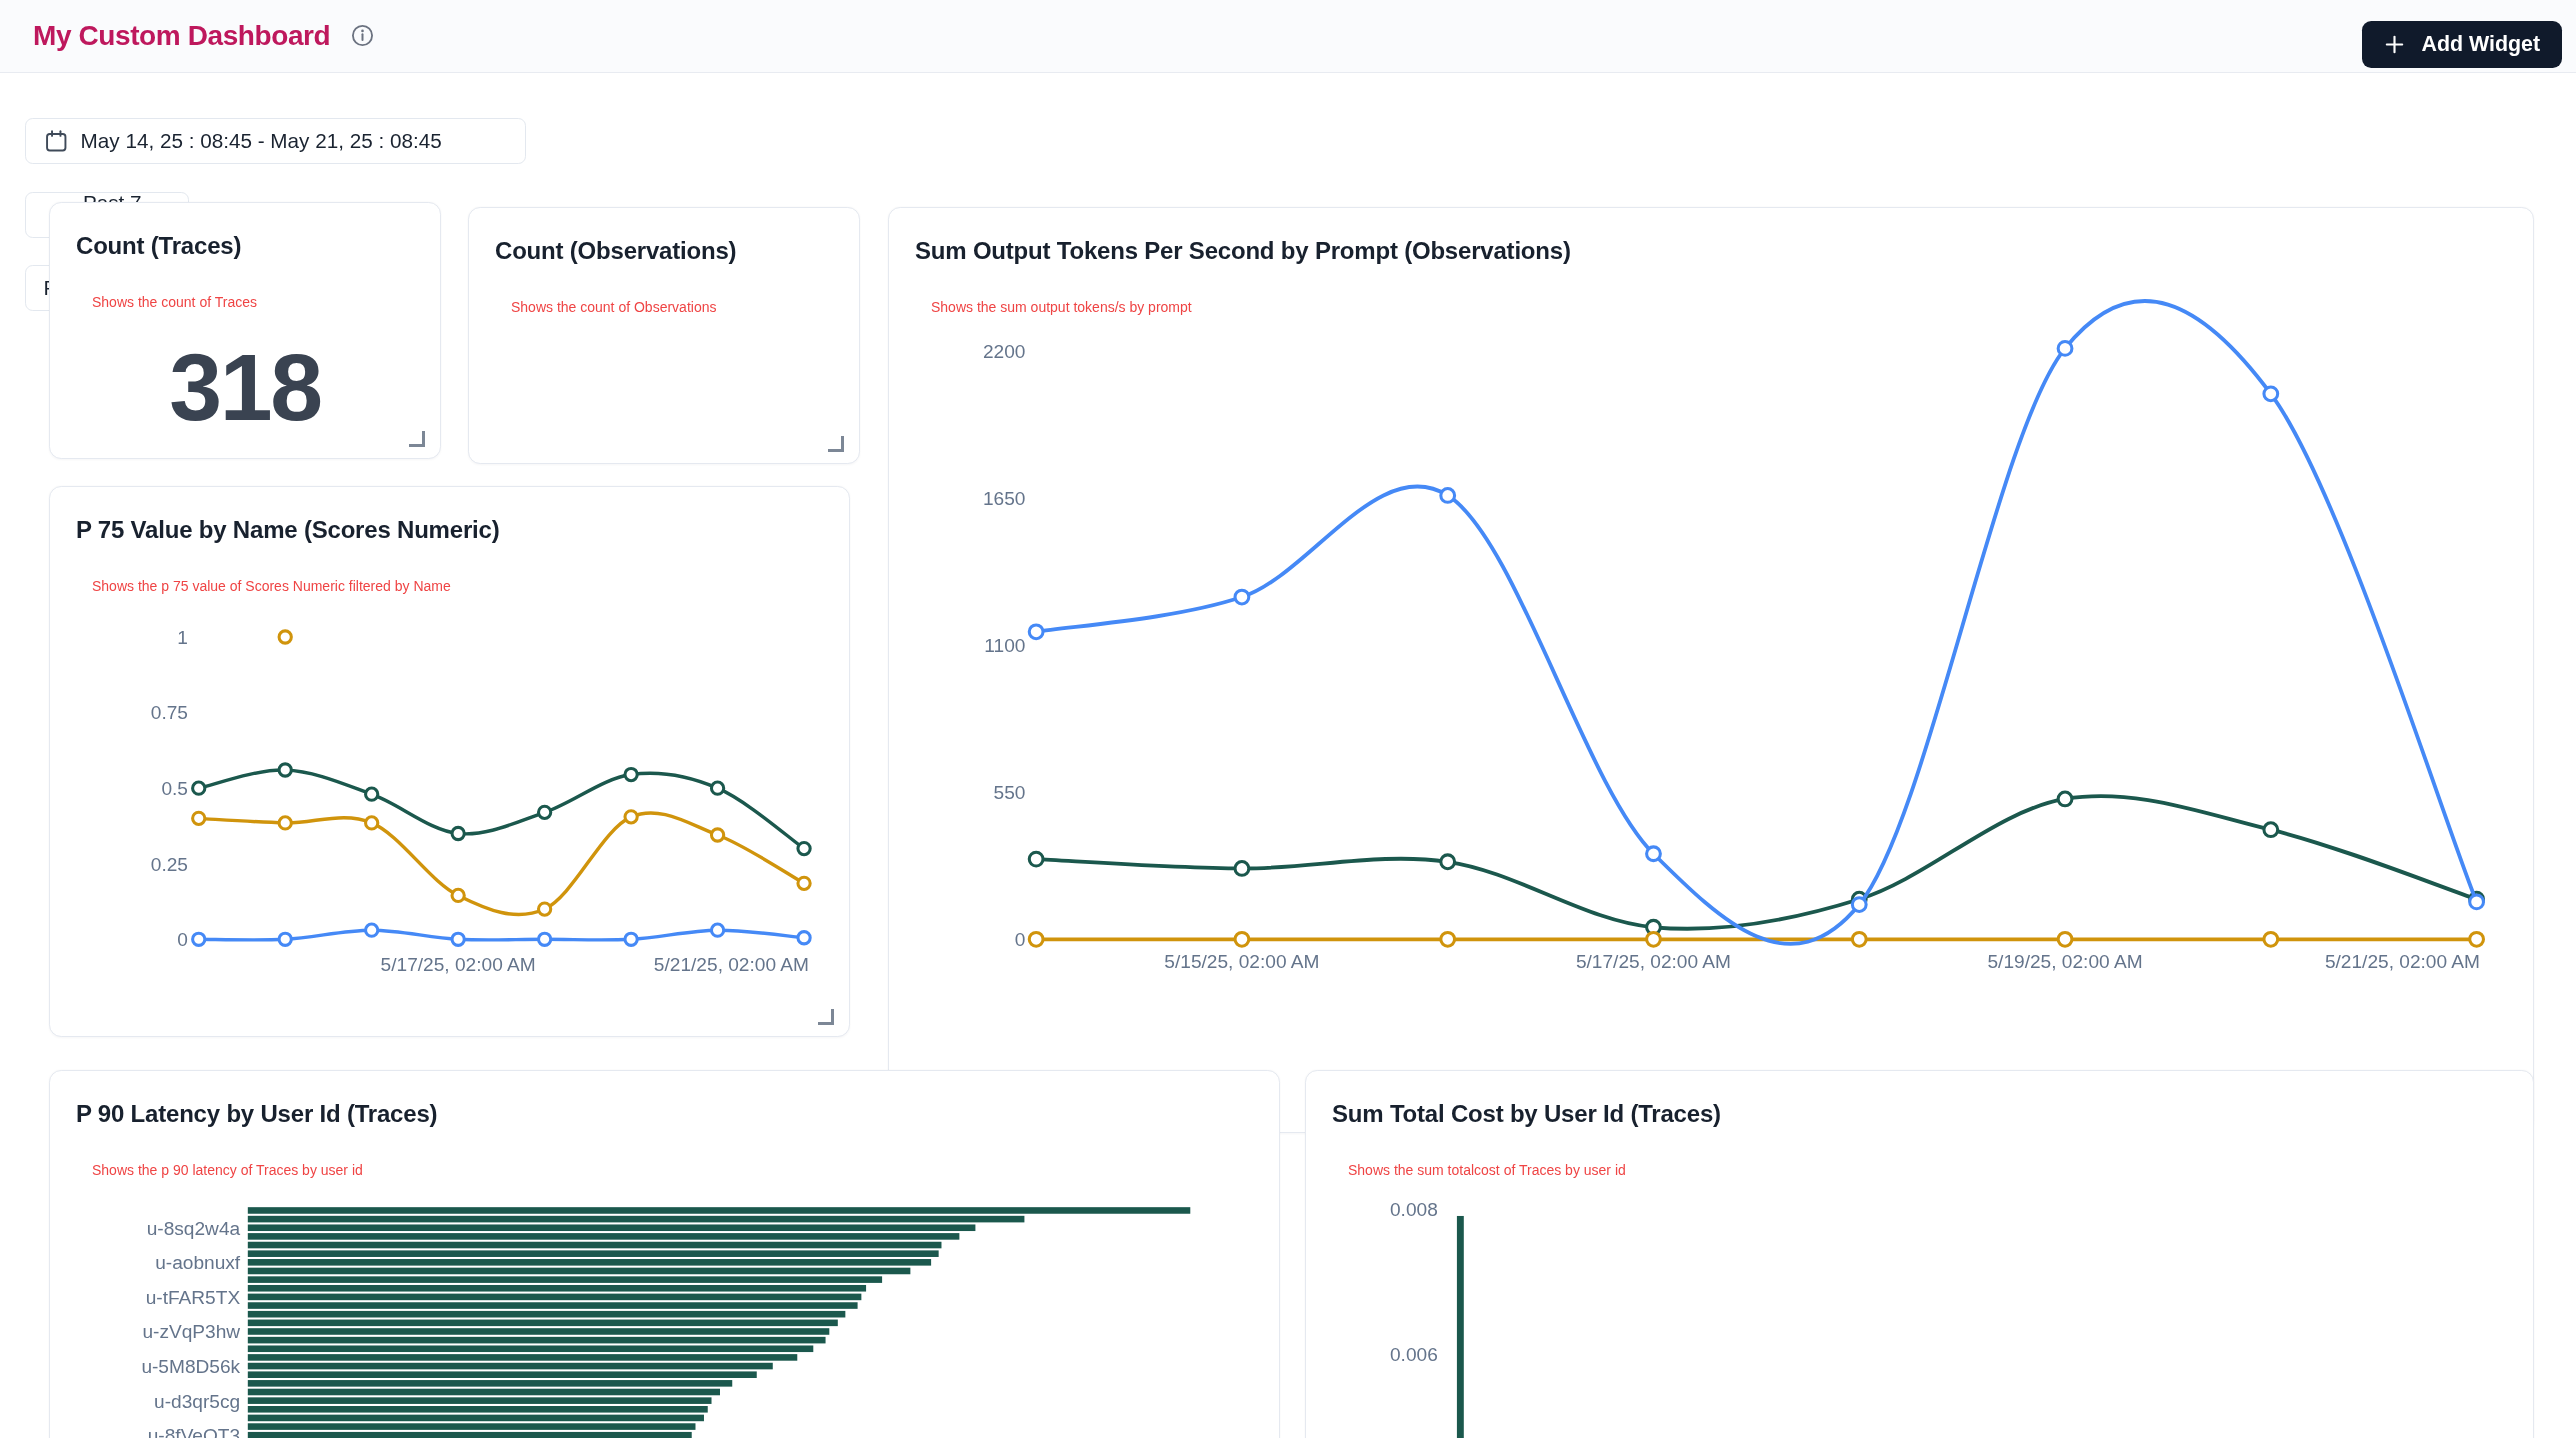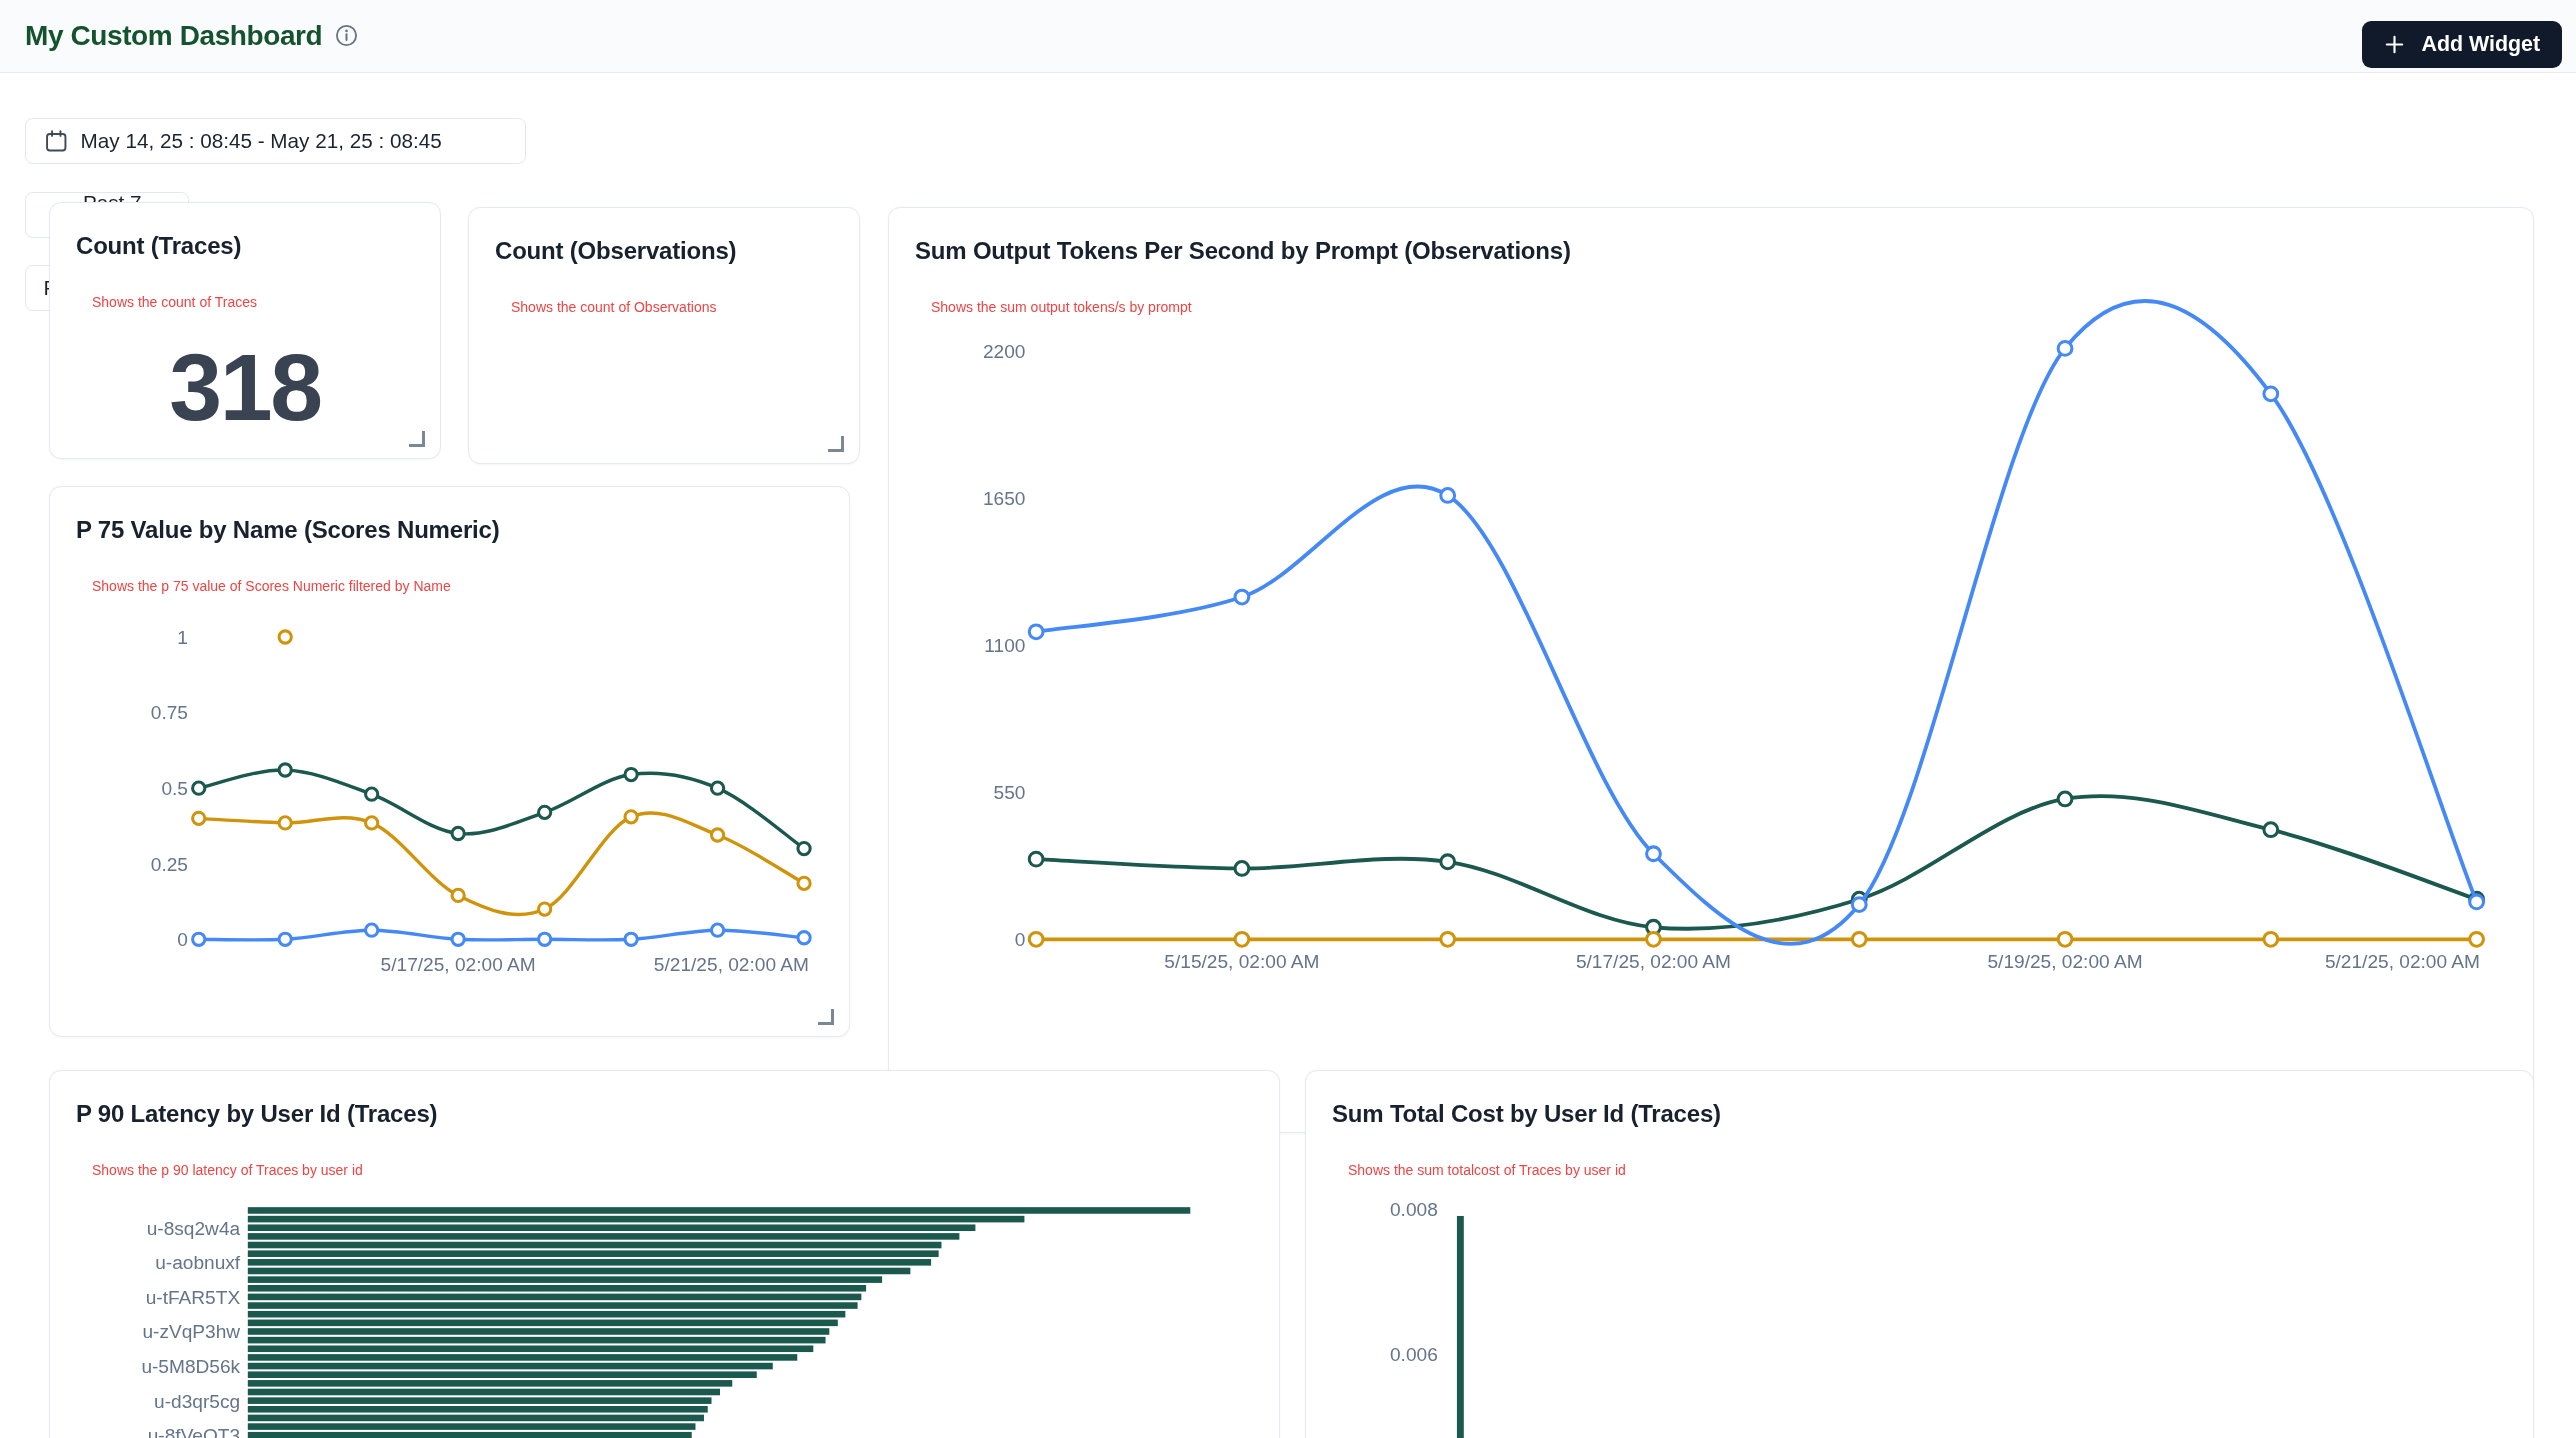--- a/index.html
+++ b/index.html
@@ -2,21 +2,21 @@
 <html style="font-size:12.2px"><head>
 <meta charset="utf-8">
 <style>
   html,body{margin:0;padding:0;background:#ffffff;}
   .canvas{position:relative;width:2576px;height:1439px;overflow:hidden;background:#ffffff;
           font-family:"Liberation Sans",sans-serif;}
   
   .header{position:absolute;left:0;top:0;width:2576px;height:73px;background:#fafbfd;
           border-bottom:1.5px solid #e8ebf1;box-sizing:border-box;}
   .header-left{position:absolute;left:25px;top:0;height:71px;display:flex;align-items:center;gap:12.2px;}
-  .page-title{margin:0;font-size:28px;font-weight:700;color:#14532d;letter-spacing:-0.4px;}
+  .page-title{margin:8px;font-size:28px;font-weight:700;color:#be185d;letter-spacing:-0.4px;}
   .info-btn{display:flex;align-items:center;justify-content:center;background:none;border:none;padding:0;cursor:pointer;}
   .add-widget{position:absolute;right:14.5px;top:13px;height:47px;padding:0 21.4px;background:#101a2b;color:#ffffff;
           border:none;border-radius:9.2px;font-size:21.4px;font-weight:600;display:flex;align-items:center;gap:15px;
           font-family:"Liberation Sans",sans-serif;cursor:pointer;margin-top:8px;}
   
   .filterbar{position:absolute;left:24.5px;top:118px;display:flex;gap:27.6px;flex-direction:column;}
   .pill{height:46px;display:flex;align-items:center;gap:12.2px;padding:0 18.4px;border:1.5px solid #e3e8ef;
         border-radius:7.7px;background:#ffffff;font-size:20.7px;color:#1a2330;font-weight:500;
         font-family:"Liberation Sans",sans-serif;box-sizing:border-box;cursor:pointer;}
   

